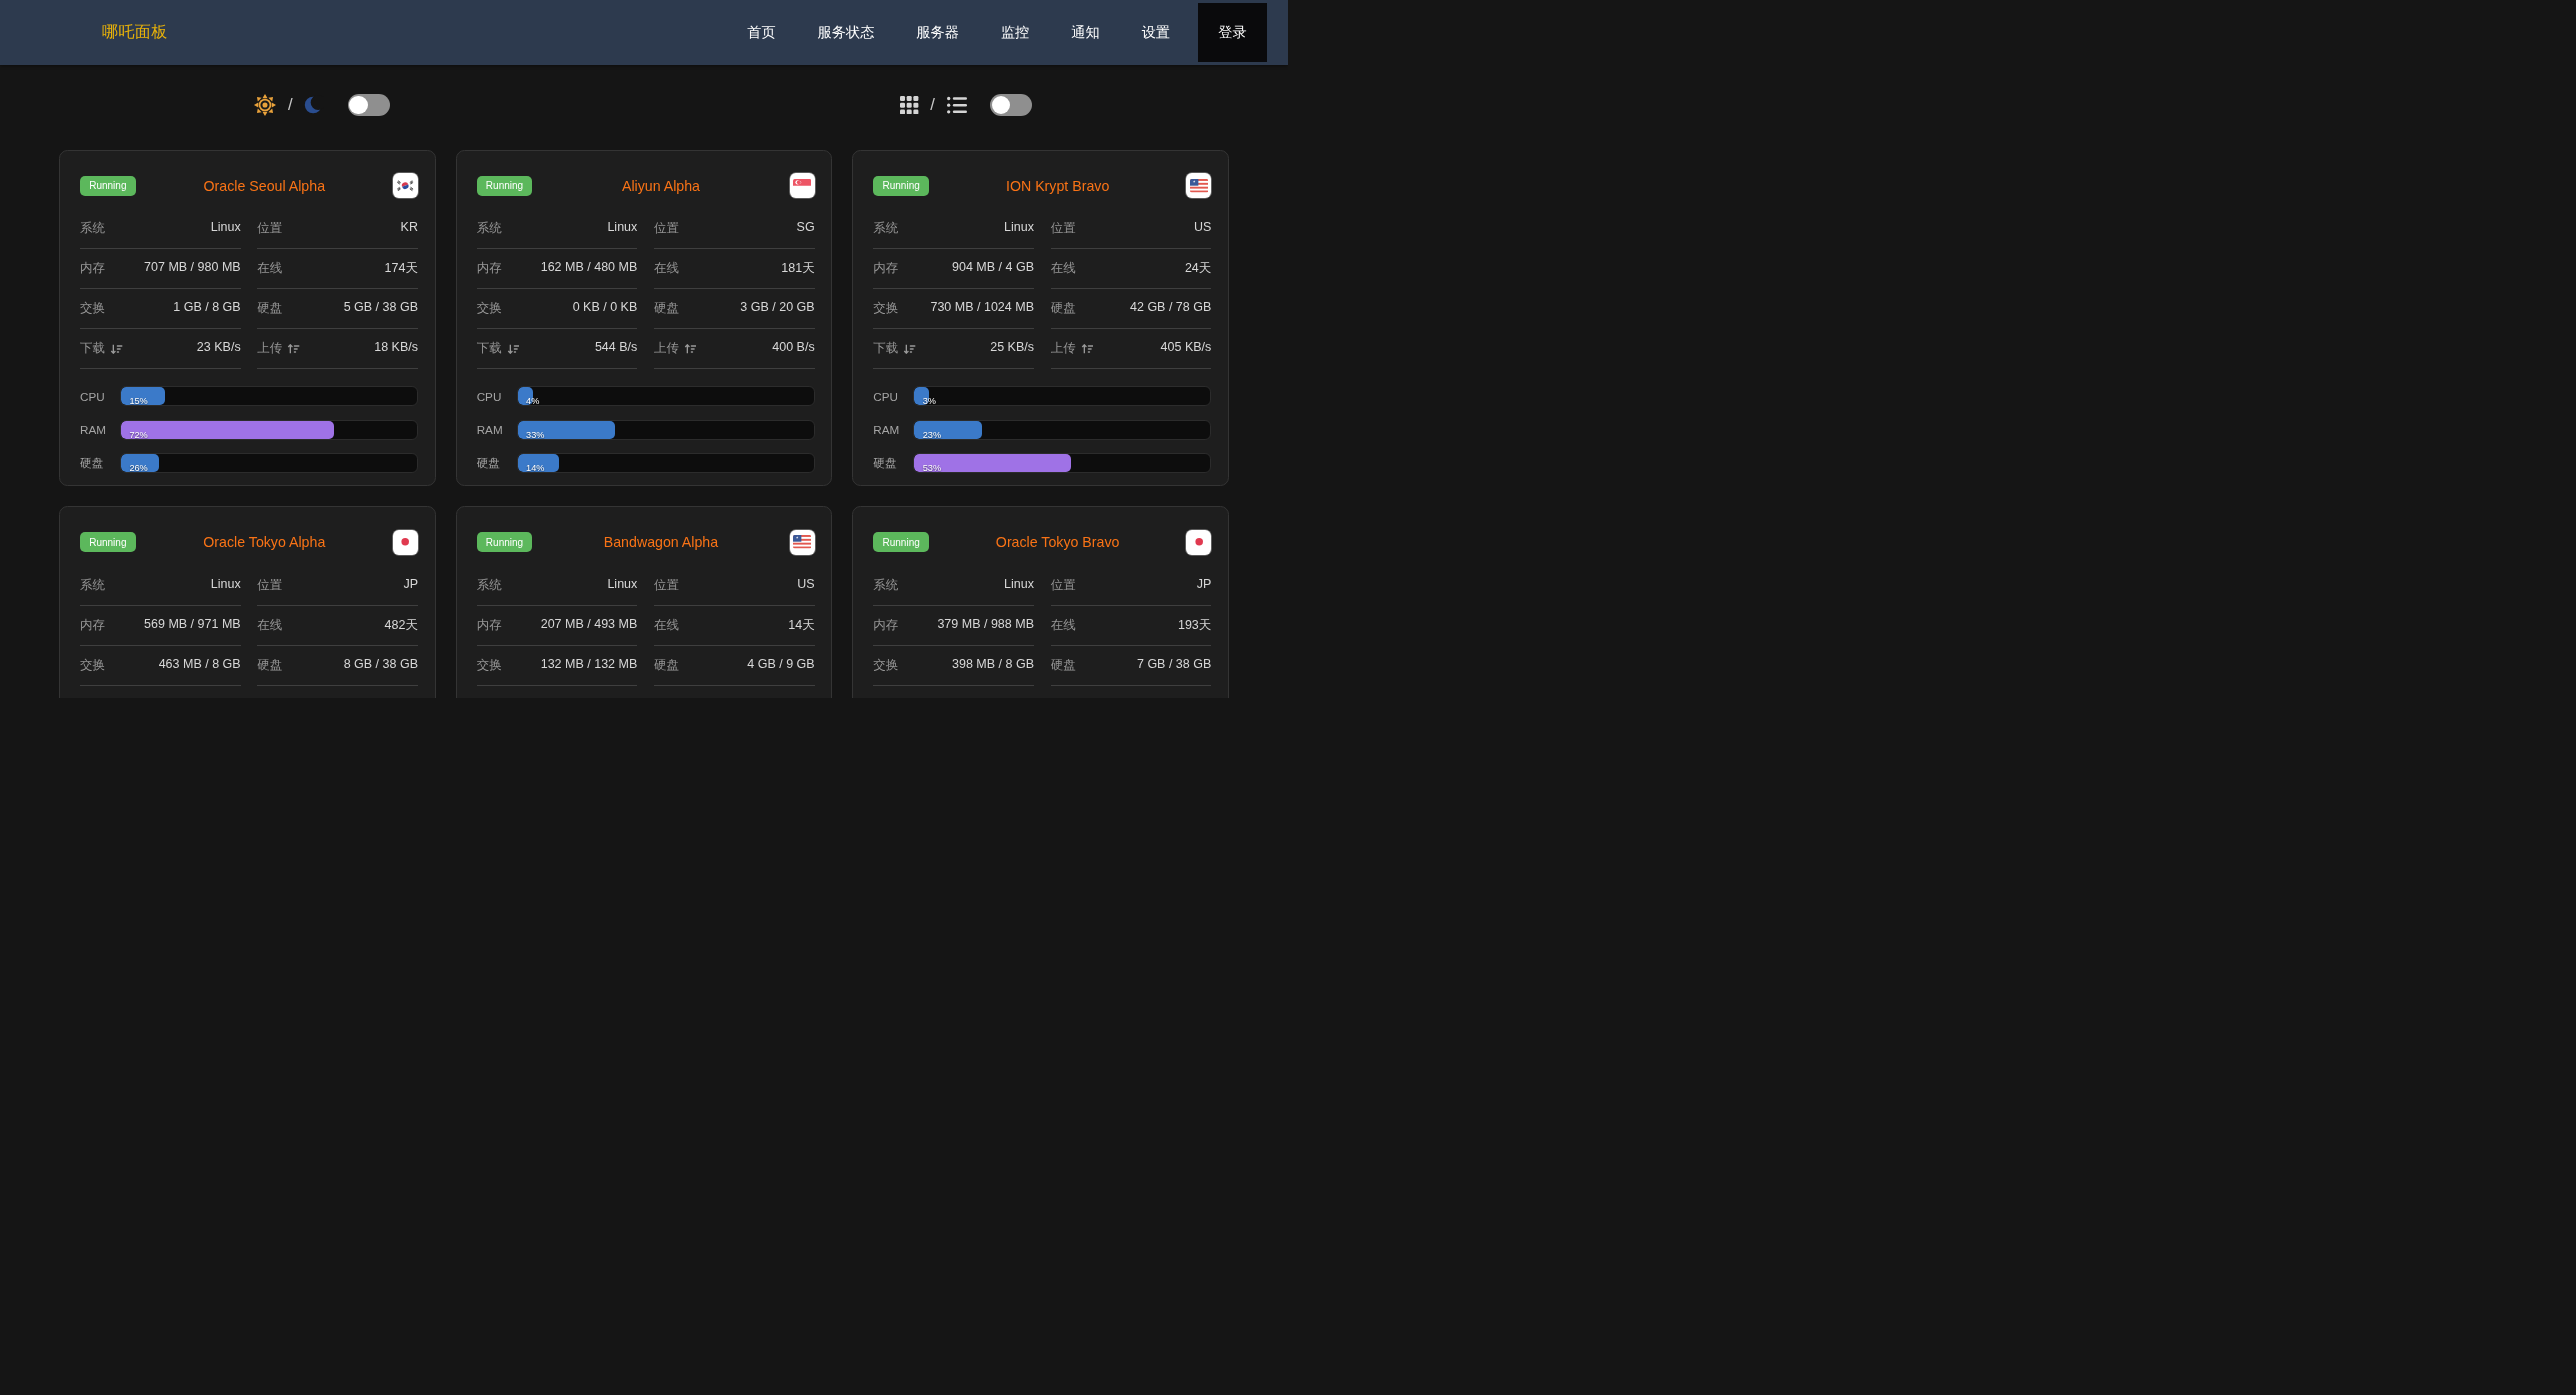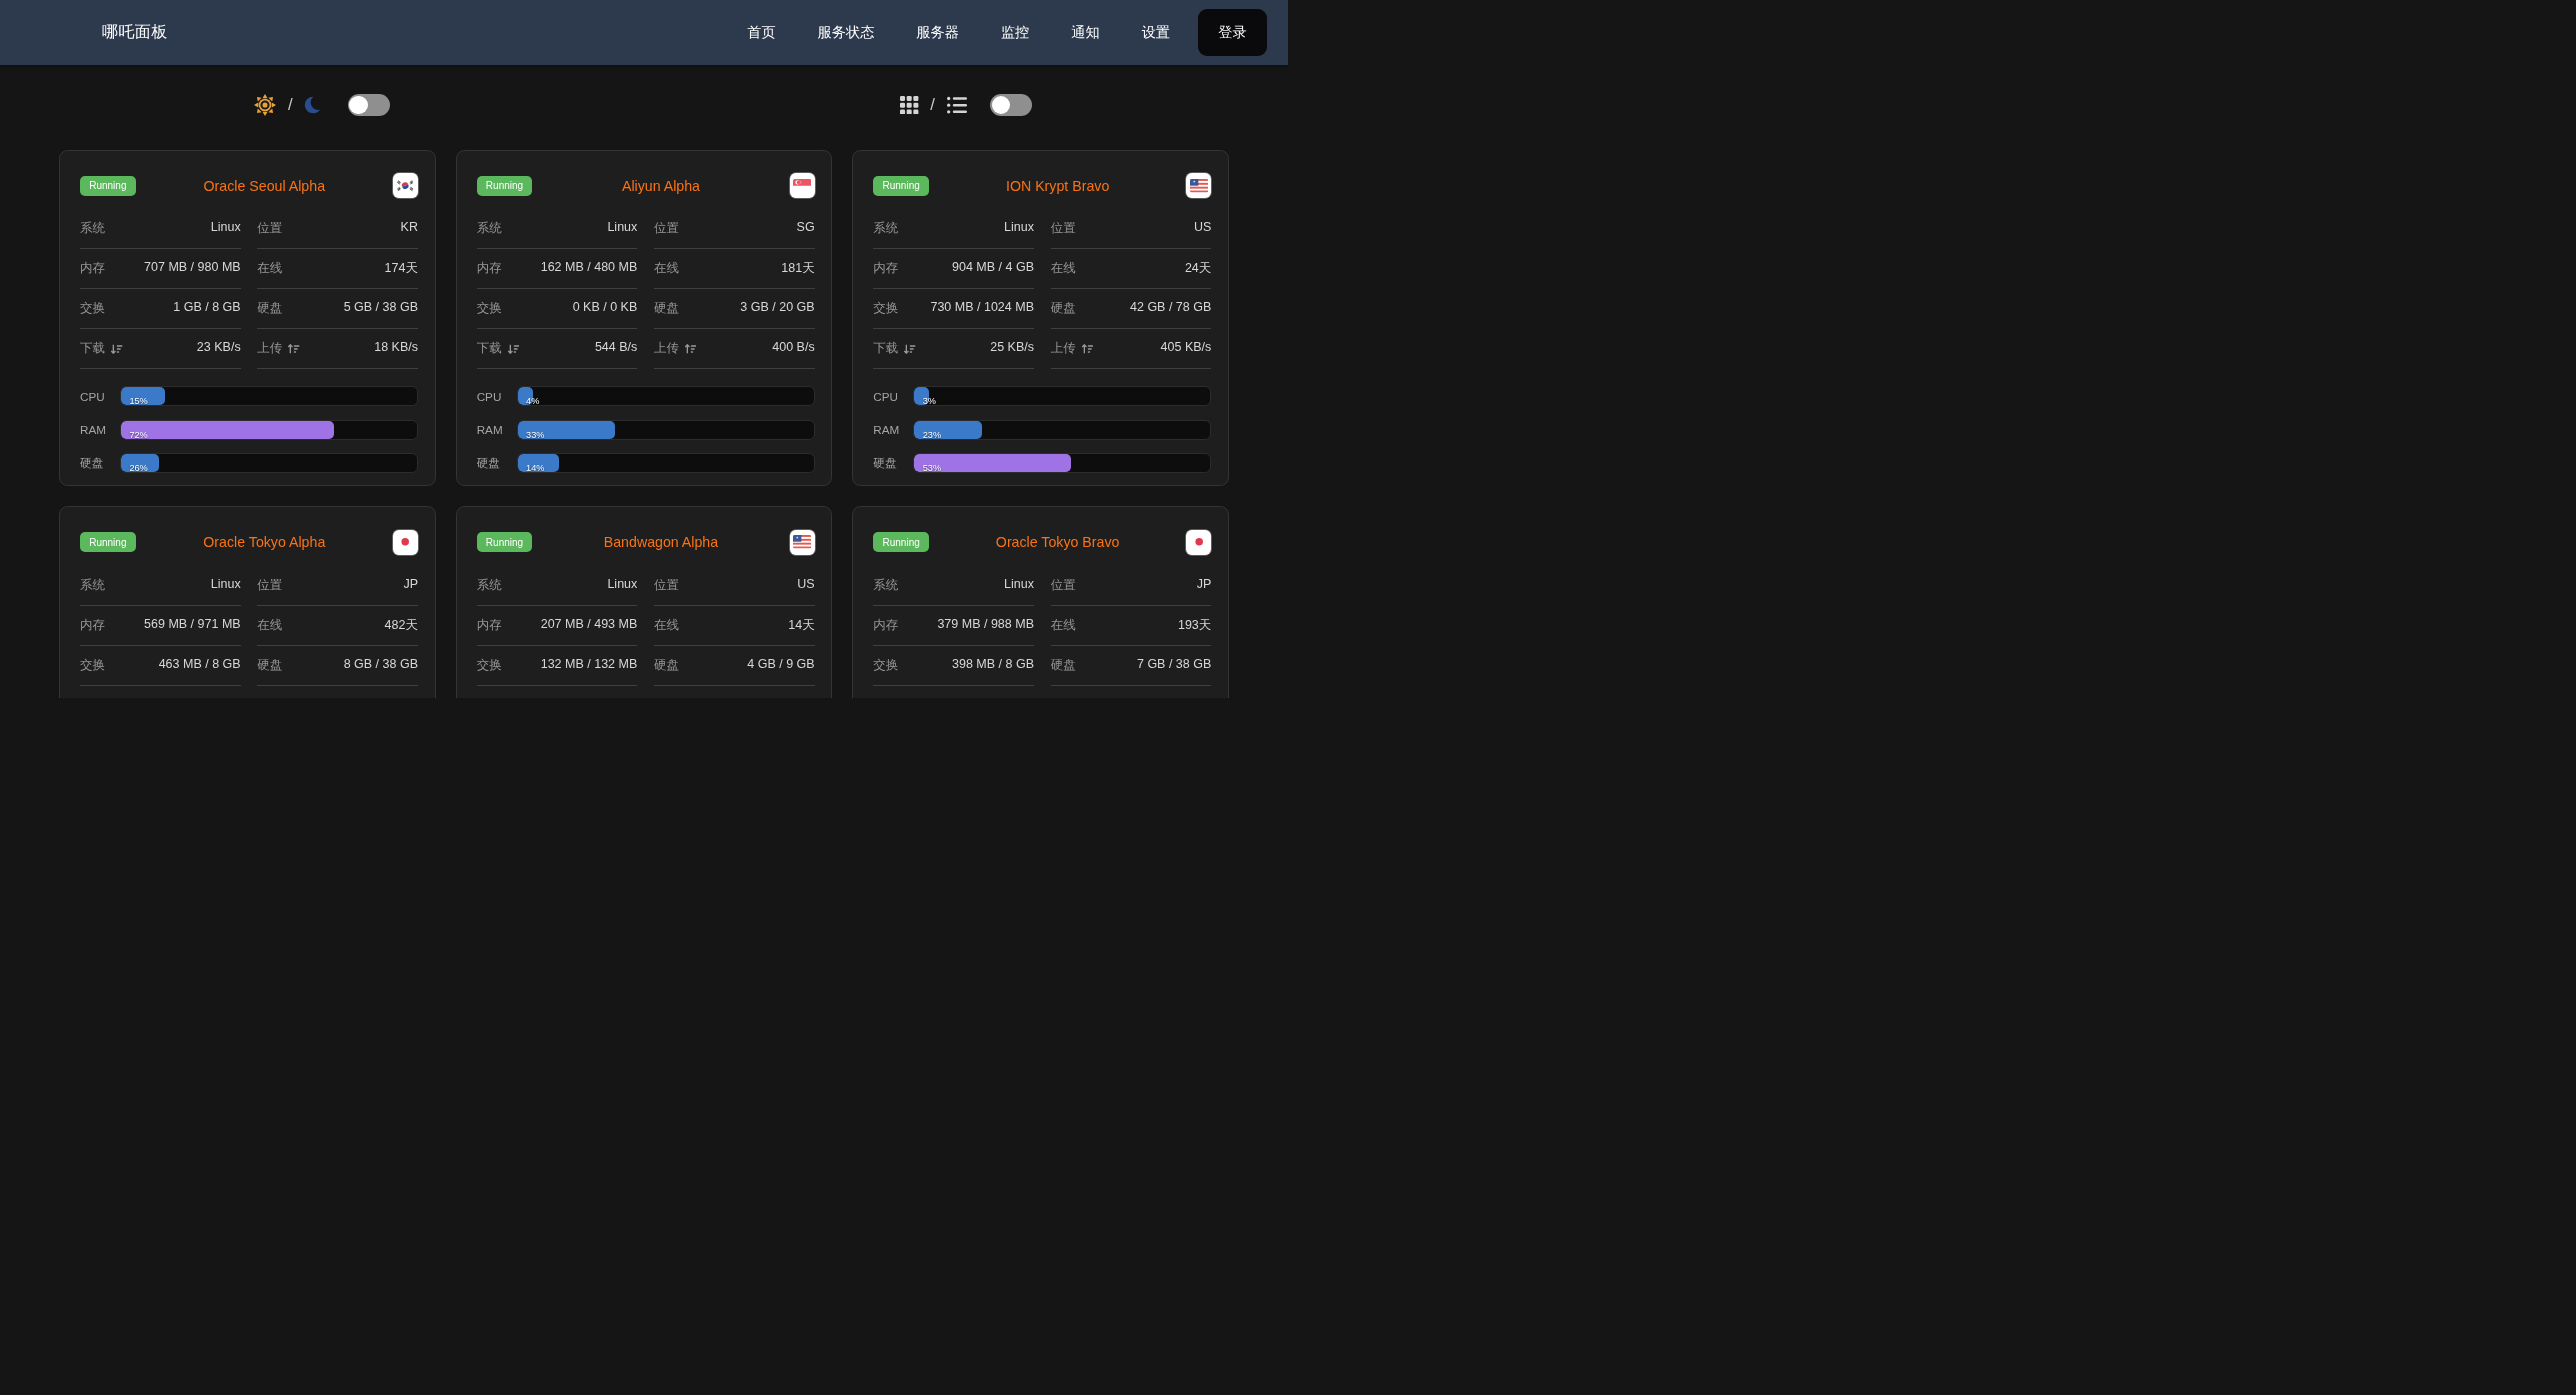--- a/index.html
+++ b/index.html
@@ -2,26 +2,26 @@
 <html style="font-size:13.4px"><head>
 <meta charset="utf-8">
 <style>
   * { margin:0; padding:0; box-sizing:border-box; }
   html,body { width:1288px; height:698px; overflow:hidden; background:#151515;
               font-family:"Liberation Sans","DejaVu Sans",sans-serif; }
 
   
   .navbar { height:65px; background:#2d3a4e; display:flex; align-items:center;
             padding:0 21px 0 102px; box-shadow:0 0.8px 3.3px rgba(0,0,0,.4); }
-  .brand { color:#ffffff; font-size:16px; letter-spacing:0.4px; }
+  .brand { color:#eab308; font-size:16px; letter-spacing:0.4px; }
   .nav-items { margin-left:auto; display:flex; align-items:center; gap:42px; }
   .nav-item { color:#ffffff; font-size:14.2px; cursor:pointer; white-space:nowrap;font-family:Liberation Mono, monospace; }
   .login-btn { margin-left:28px; background:#0a0a0c; color:#ffffff; font-size:14.2px;
-               height:47px; min-width:69px; display:flex; align-items:center;
-               justify-content:center; padding:0 13px; cursor:pointer;border-radius:9px; }
+               height:59px; min-width:69px; display:flex; align-items:center;
+               justify-content:center; padding:0 13px; cursor:pointer; }
 
   
   .toolbar { display:grid; grid-template-columns:1fr 1fr; margin-top:18.4px; height:43px; }
   .toggle-group { display:flex; align-items:center; justify-content:center; gap:11.7px; }
   .slash { color:#c8c8c8; font-size:16.7px; }
   .switch { width:42px; height:22px; border-radius:11px; background:#8f8f8f;
             position:relative; cursor:pointer; margin-left:11.7px; }
   .switch .knob { position:absolute; left:1.7px; top:1.7px; width:18.4px; height:18.4px;
                   border-radius:50%; background:#ffffff; }
 

